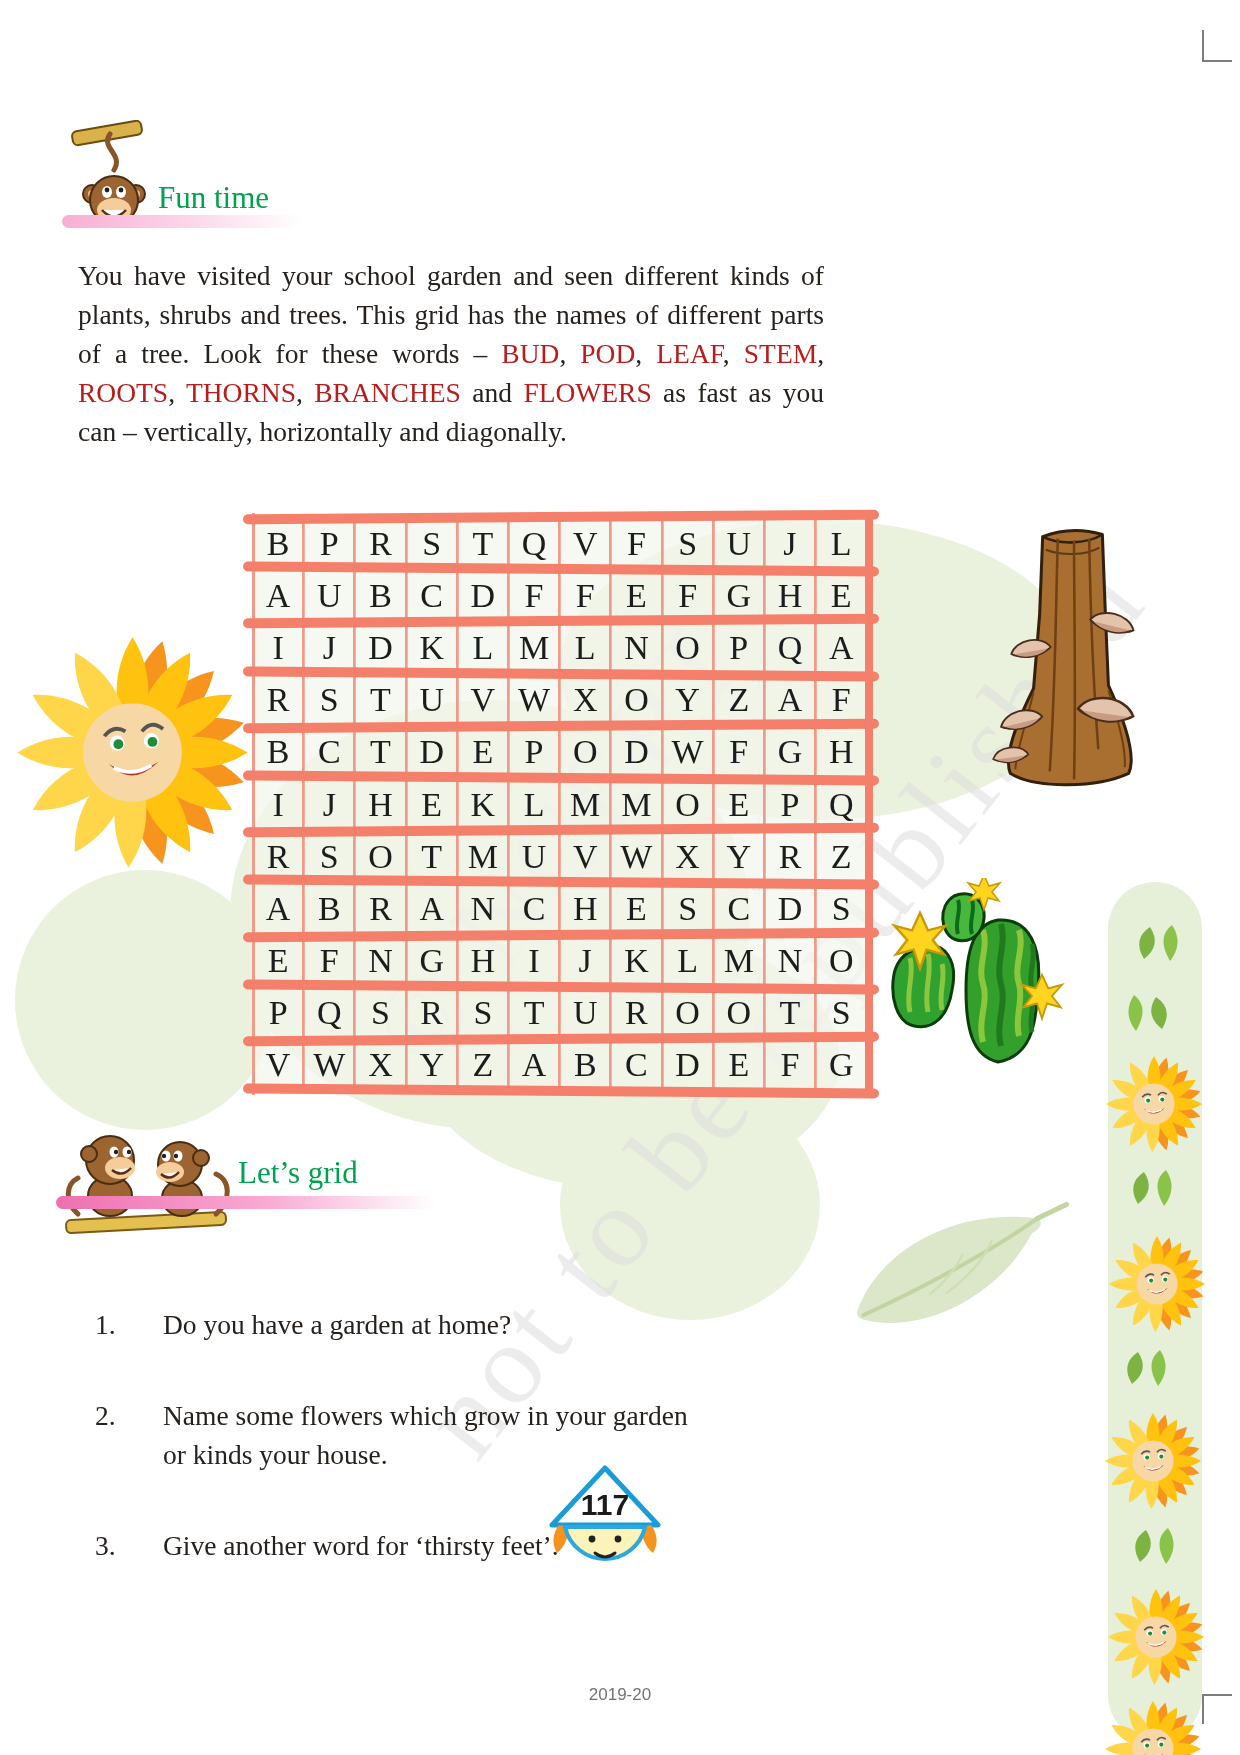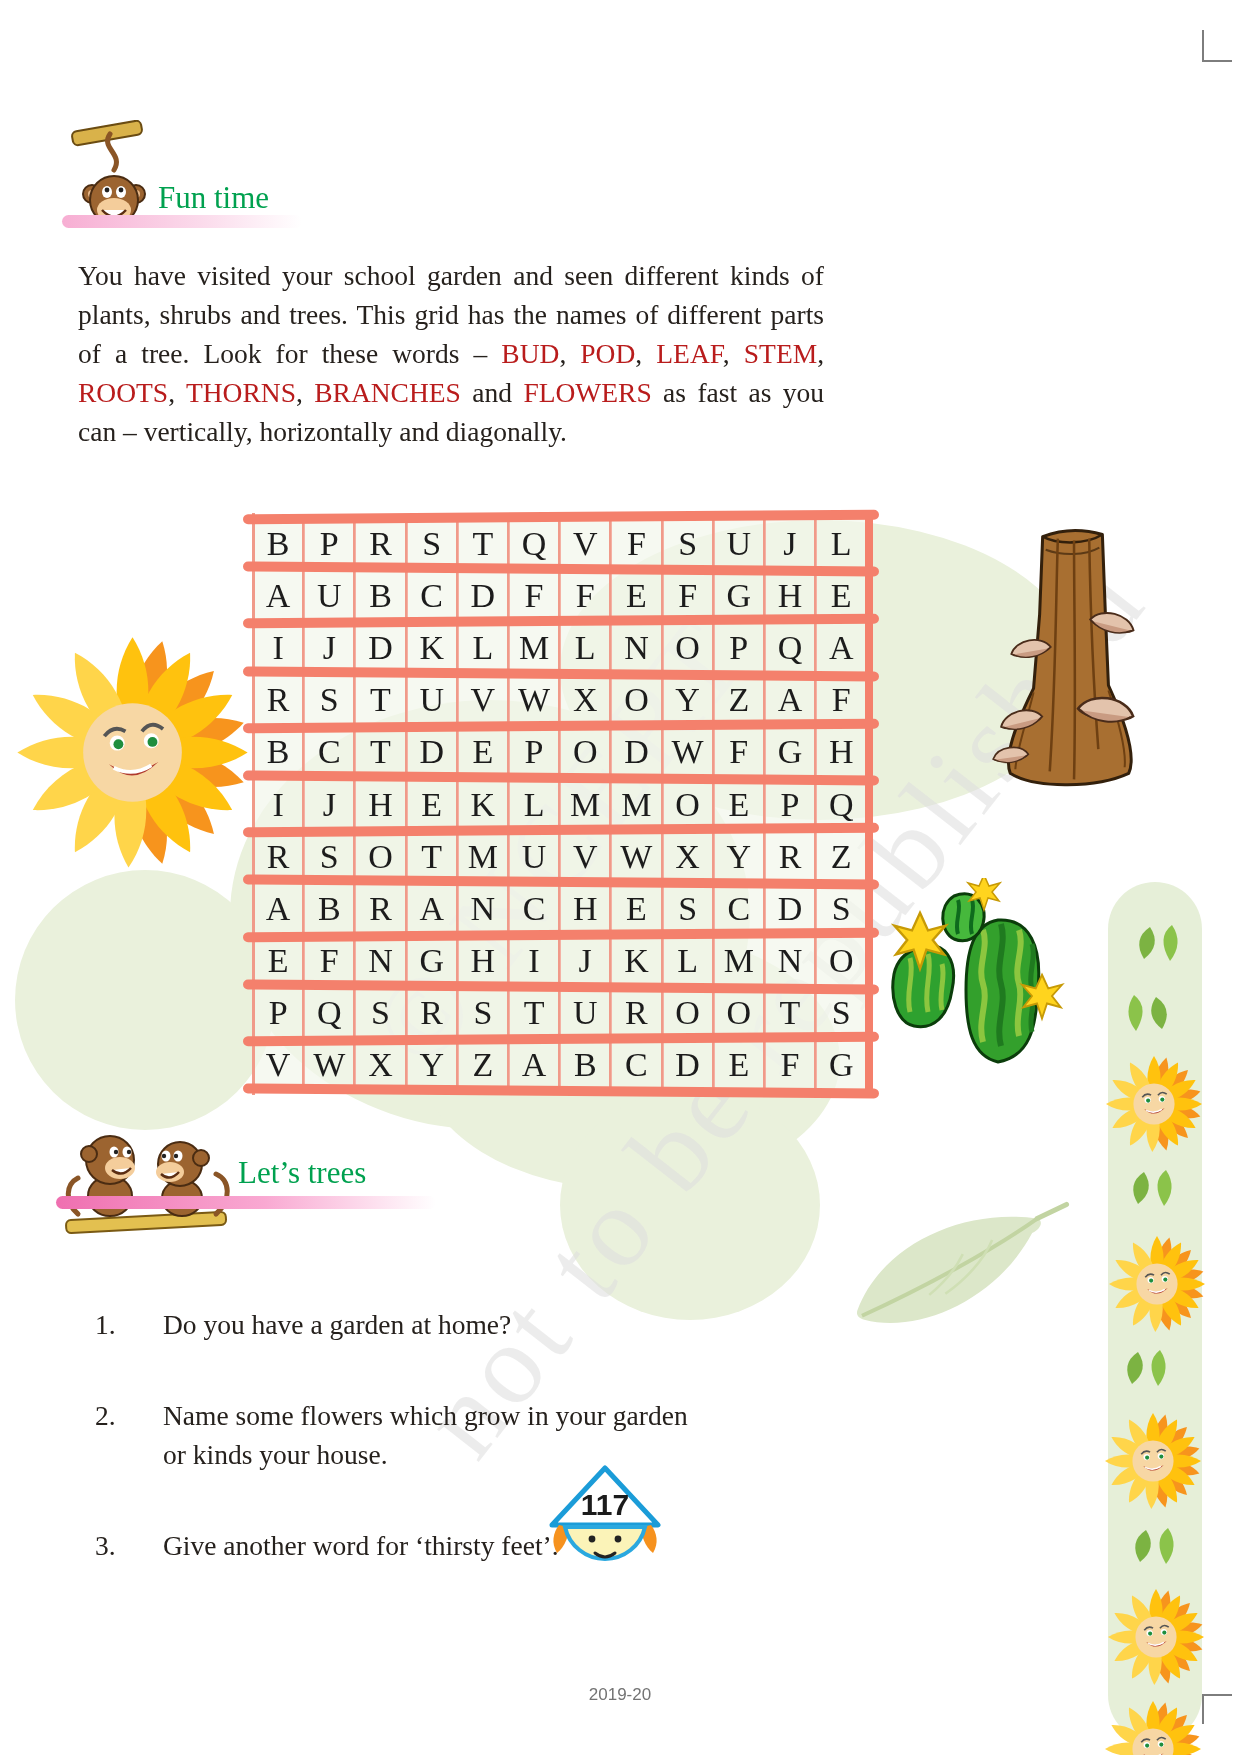--- a/index.html
+++ b/index.html
@@ -369,21 +369,21 @@
     <ellipse cx="124" cy="76" rx="20" ry="18" fill="#9C6430" stroke="#4a2c12" stroke-width="2"></ellipse>
     <circle cx="122" cy="42" r="22" fill="#9C6430" stroke="#4a2c12" stroke-width="2"></circle>
     <circle cx="143" cy="36" r="8" fill="#9C6430" stroke="#4a2c12" stroke-width="2"></circle>
     <ellipse cx="112" cy="50" rx="14" ry="10" fill="#F4CD9B"></ellipse>
     <ellipse cx="108" cy="34" rx="4.5" ry="5.5" fill="#fff"></ellipse>
       <ellipse cx="120" cy="34" rx="4.5" ry="5.5" fill="#fff"></ellipse>
     <circle cx="106" cy="34" r="2.2" fill="#222"></circle>
       <circle cx="118" cy="34" r="2.2" fill="#222"></circle>
     <path d="M103 52 Q112 60 121 50" stroke="#5b2d12" stroke-width="2.4" fill="#fff"></path>
   </svg>
-  <div class="section-head" style="left:230px;top:1155px;">Let’s trees</div>
+  <div class="section-head" style="left:230px;top:1155px;">Let’s grid</div>
   <div class="pinkbar strong" style="left:56px;top:1196px;width:380px;"></div>
 
   <div class="qlist">
     <div class="qrow">
       <div class="qnum">1.</div>
       <div><span>Do you have a garden at home?</span></div>
     </div>
     <div class="qrow">
       <div class="qnum">2.</div>
       <div>

